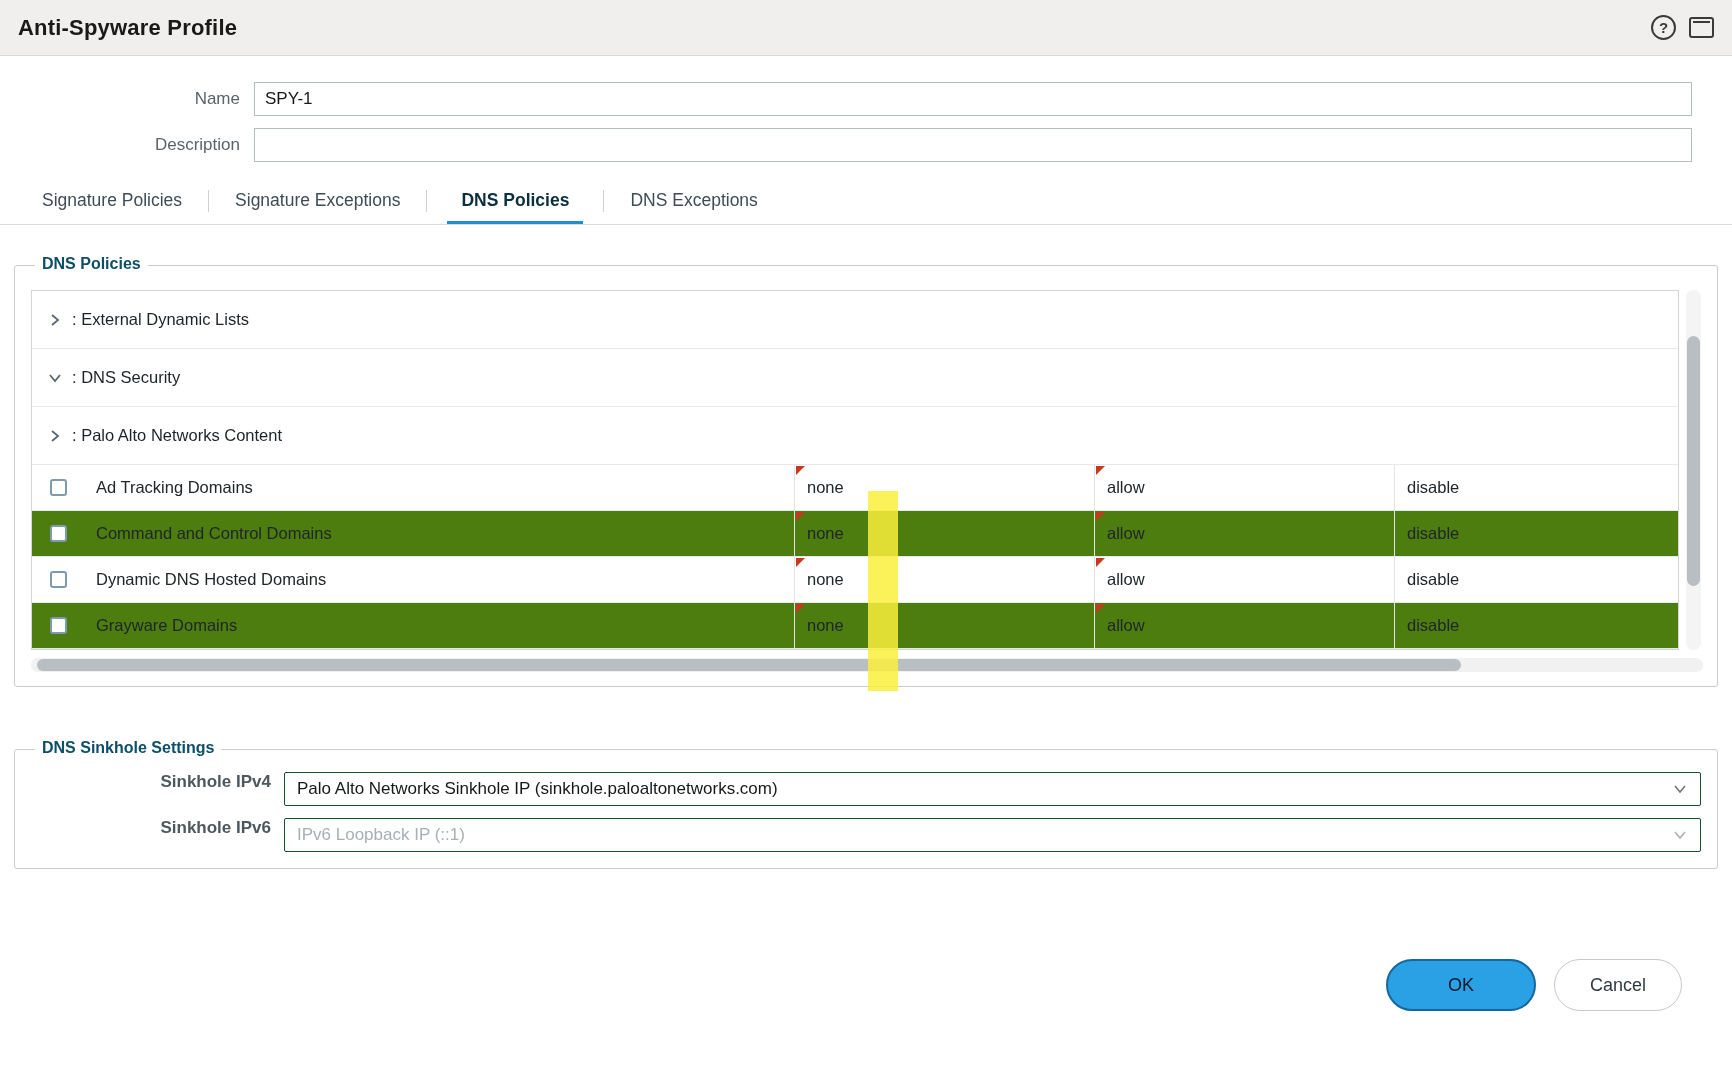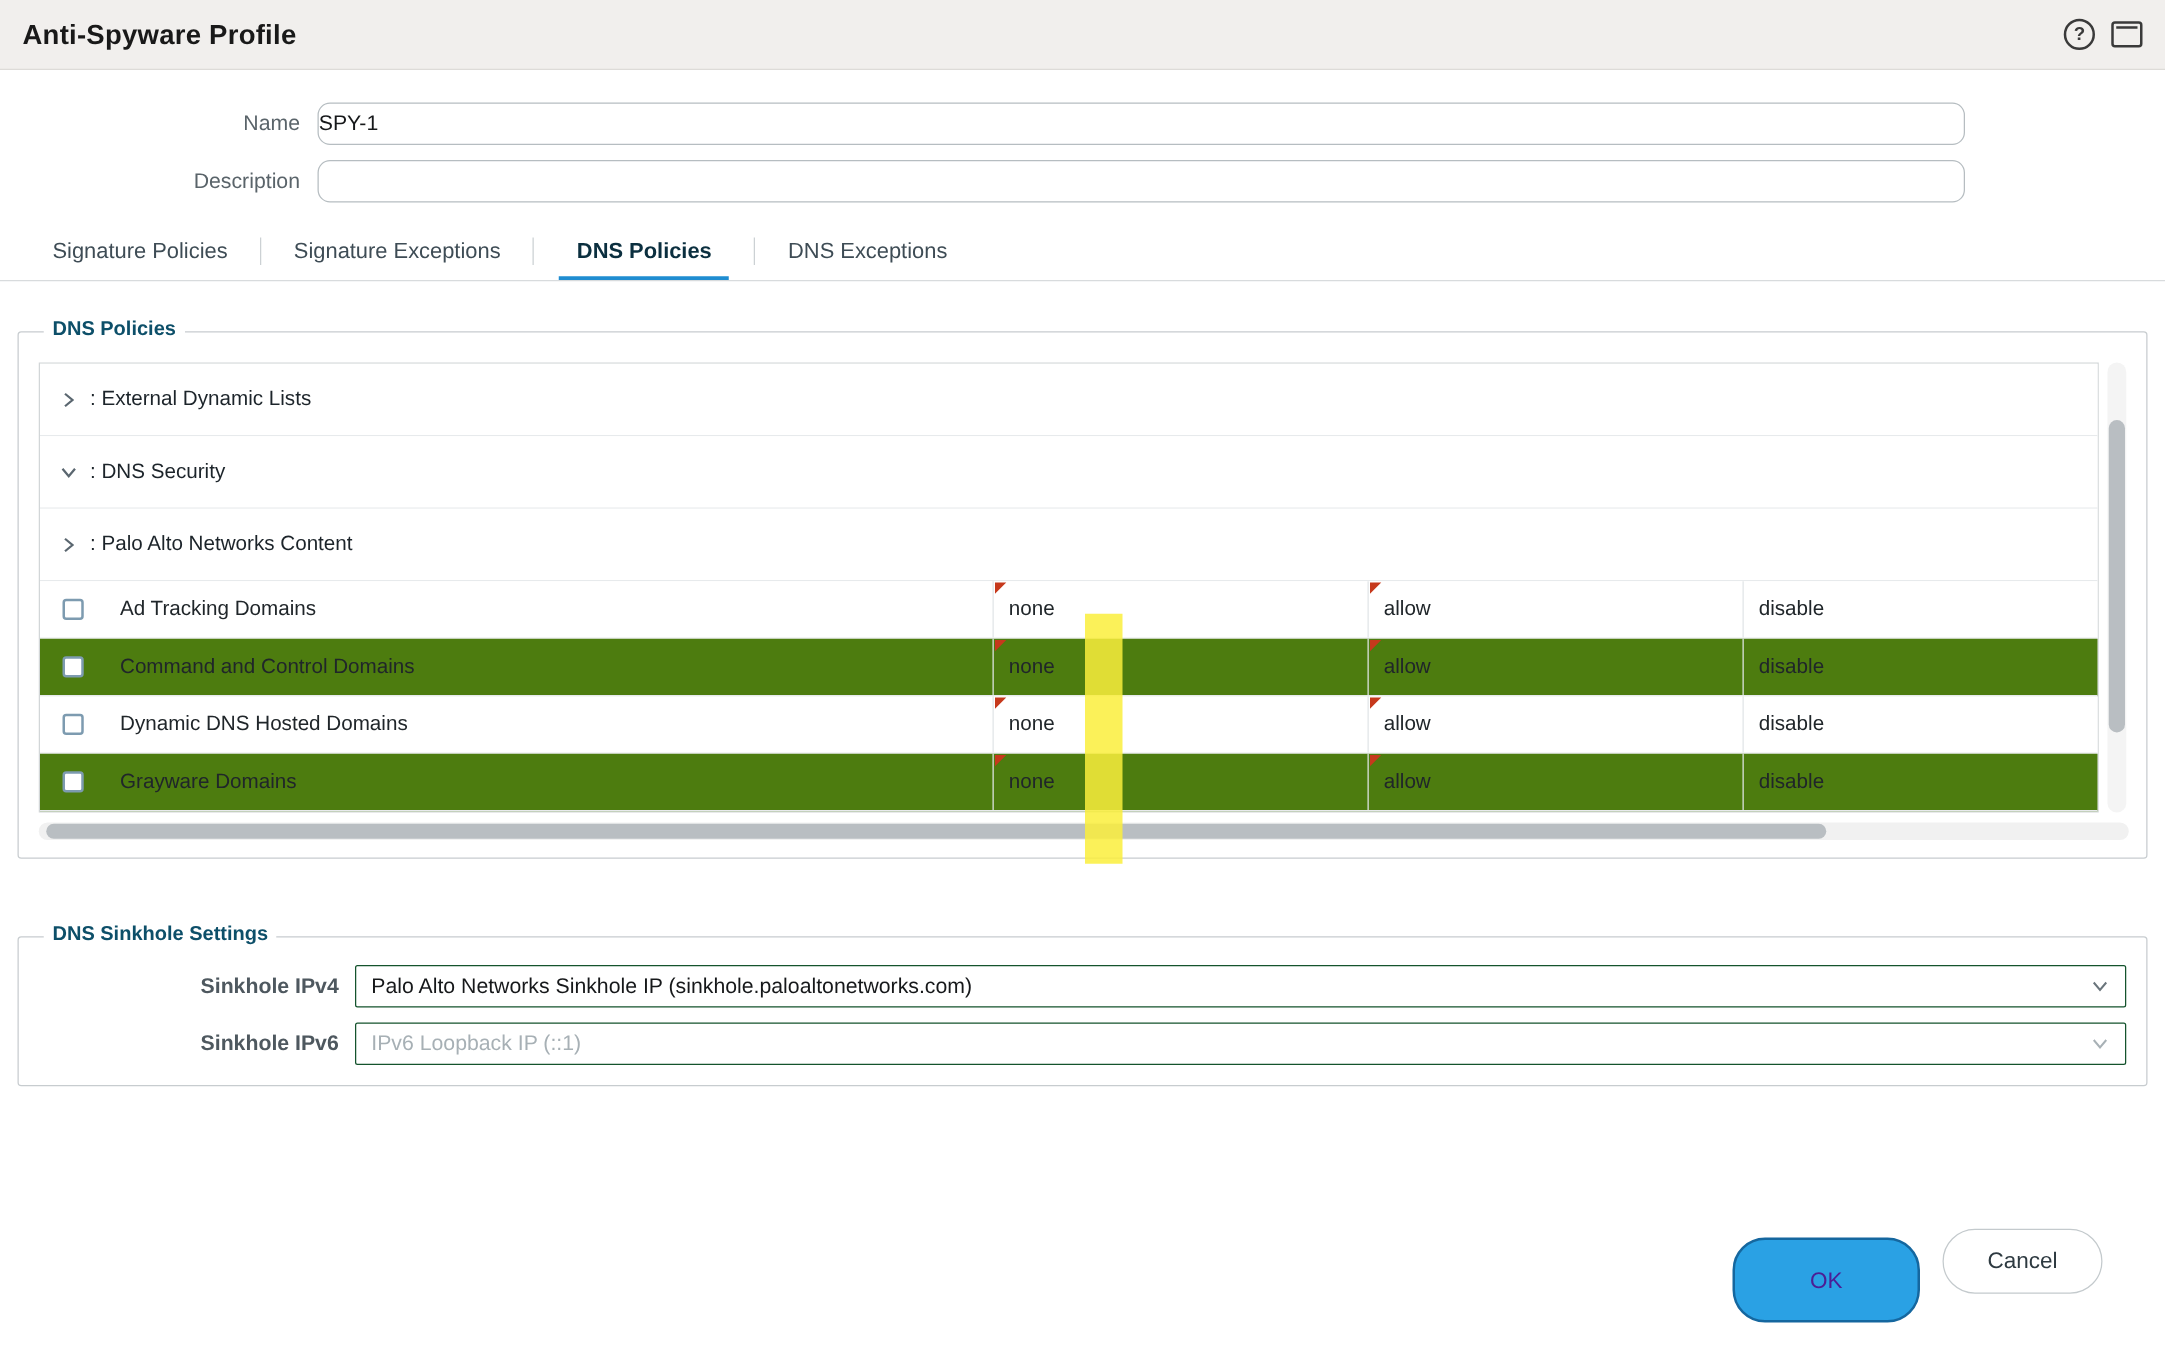--- a/index.html
+++ b/index.html
@@ -16,22 +16,22 @@
   .header-icons { margin-left:auto; display:flex; align-items:center; gap:13px; }
   .help-icon { width:25px; height:25px; border:2px solid #3a3a3a; border-radius:50%;
     display:flex; align-items:center; justify-content:center; font-size:15px; font-weight:700; color:#3a3a3a; cursor:pointer; }
   .win-icon { width:25px; height:21px; border:2px solid #3a3a3a; border-radius:3px; position:relative; cursor:pointer; }
   .win-icon::after { content:""; position:absolute; left:2px; right:2px; top:2px; height:2px; background:#3a3a3a; }
 
   
   .form-area { padding-top:26px; }
   .form-row { display:flex; align-items:center; margin-bottom:12px; }
   .form-row label { width:240px; text-align:right; margin-right:14px; font-size:17px; color:#5a646a; }
-  .form-row input { width:1318px; height:34px; border:1px solid #b6bdc1; border-radius:10px;
-    padding:0 0; font-size:17px; font-family:inherit; color:#16181a; background:#fff; }
+  .form-row input { width:1438px; height:34px; border:1px solid #b6bdc1; border-radius:0;
+    padding:0 10px; font-size:17px; font-family:inherit; color:#16181a; background:#fff; }
 
   
   .tabs { margin-top:16px; padding-left:36px; border-bottom:1px solid #d8dbdd;
     display:flex; align-items:flex-end; height:47px; }
   .tab { font-size:17.5px; color:#3e4c55; padding:0 6px 13px; cursor:pointer; white-space:nowrap; }
   .tab.active { color:#0b2f3f; font-weight:700; padding:0 14px 10px; border-bottom:3px solid #1f8dd1; }
   .tab-sep { width:1px; height:22px; background:#ccd1d4; margin:0 20px 12px; }
 
   
   .fs { position:relative; margin:40px 14px 0; border:1px solid #c7cccf; border-radius:3px; background:#fff; }
@@ -77,37 +77,37 @@
   .vscroll { width:15px; margin-left:7px; background:#f4f4f4; border-radius:8px; position:relative; }
   .vscroll-thumb { position:absolute; top:46px; left:1px; width:13px; height:250px;
     background:#b9bec2; border-radius:7px; cursor:grab; }
   .hscroll { margin-top:8px; height:14px; width:1672px; background:#f1f1f1; border-radius:7px; position:relative; }
   .hscroll-thumb { position:absolute; left:6px; top:1px; height:12px; width:1424px;
     background:#b9bec2; border-radius:6px; cursor:grab; }
 
   
   .fs2 { margin-top:62px; }
   .fs2 .fs-body { padding:22px 16px 16px; }
-  .sink-row { display:flex; align-items:center; margin-bottom:12px; }
+  .sink-row { display:flex; margin-bottom:12px; }
   .sink-row:last-child { margin-bottom:0; }
   .sink-row label { width:240px; text-align:right; margin-right:13px; font-size:17px;
     font-weight:700; color:#4e585f; }
   .select { flex:1; height:34px; border:1px solid #14532d; border-radius:2px; background:#fff;
     display:flex; align-items:center; justify-content:space-between; padding:0 12px;
     font-size:17px; color:#16181a; cursor:pointer; }
   .select.placeholder .sel-text { color:#a7b0b5; }
   .sel-chev { width:16px; height:16px; flex:0 0 auto; }
 
   
   .footer { display:flex; justify-content:flex-end; align-items:center; gap:18px;
     margin-top:90px; padding-right:50px; }
   .btn { display:flex; align-items:center; justify-content:center; font-size:18px;
     font-family:inherit; cursor:pointer; }
-  .btn-ok { width:150px; height:68px; border-radius:26px; background:#2aa1e4;
-    border:2px solid #15679f; color:#4c1d95;margin-top:31px; }
+  .btn-ok { width:150px; height:52px; border-radius:26px; background:#2aa1e4;
+    border:2px solid #15679f; color:#0f172a; }
   .btn-cancel { width:128px; height:52px; border-radius:26px; background:#fff;
     border:1px solid #c4cacd; color:#2e3a41; }
 </style>
 </head>
 <body>
 
 <header class="dlg-header">
   <h1 class="dlg-title">Anti-Spyware Profile</h1>
   <div class="header-icons">
     <span class="help-icon">?</span>

